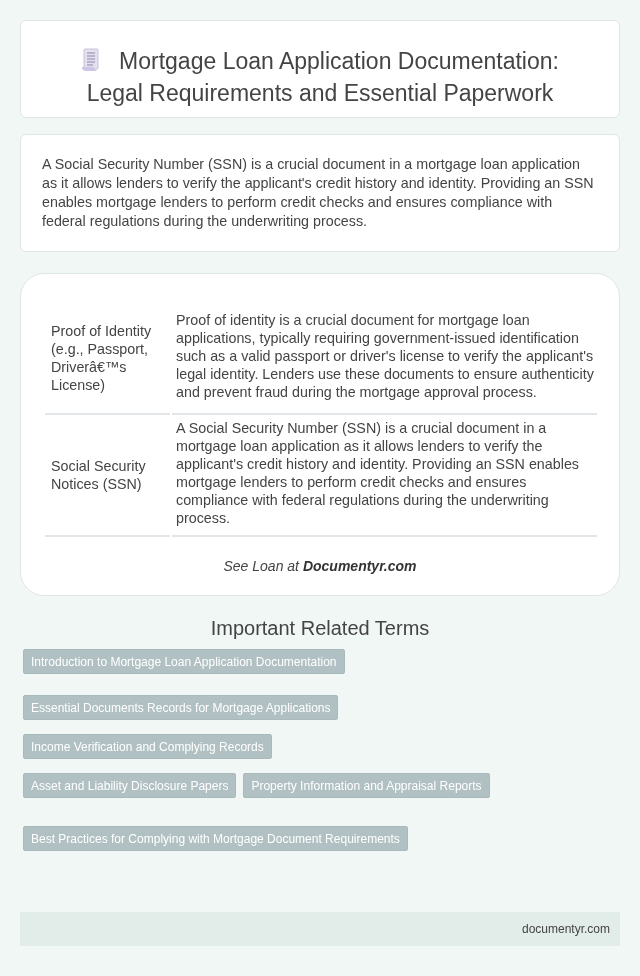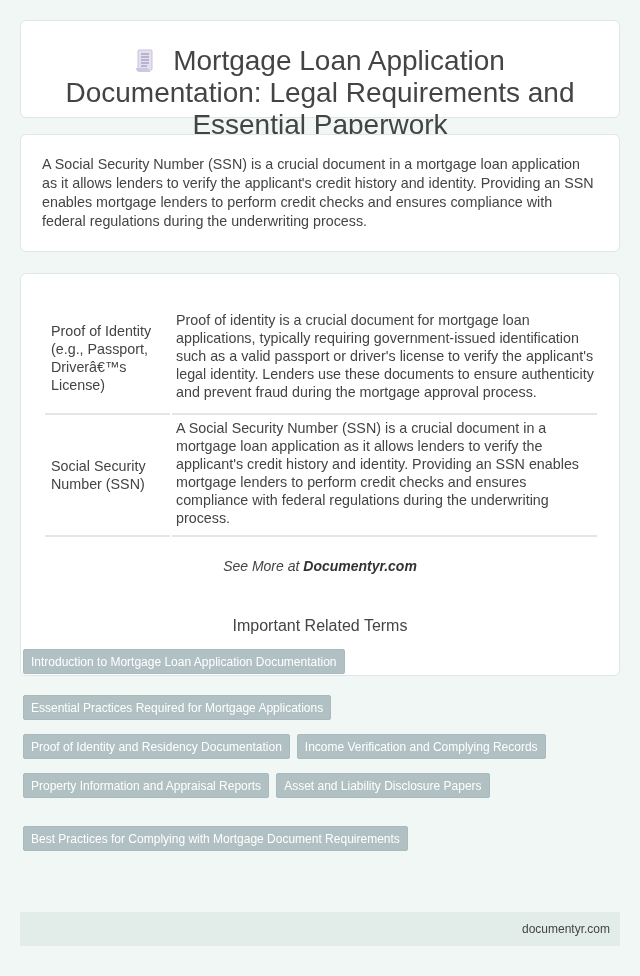--- a/index.html
+++ b/index.html
@@ -15,41 +15,41 @@
     position: absolute;
     left: 20px;
     width: 600px;
     background: #ffffff;
     border: 1px solid #dfe6ea;
     border-radius: 6px;
   }
   .title-card { top: 20px; height: 98px; }
   .title {
     text-align: center;
-    font-size: 28px;
+    font-size: 23px;
     line-height: 32px;
     color: #444;
     padding: 24px 30px 0 30px;
     font-weight: normal;
   }
   .doc-icon {
     display: inline-block;
     width: 20px;
     height: 24px;
     vertical-align: -3px;
     margin-right: 18px;
   }
   .summary-card { top: 134px; height: 118px; }
   .summary {
     font-size: 14.3px;
     line-height: 19px;
     color: #444;
     padding: 20px 20px 0 21px;
   }
-  .table-card { top: 273px; height: 403px; }
+  .table-card { top: 273px; height: 323px; border-radius: 24px; }
   table.info {
     position: absolute;
     left: 22px;
     top: 28px;
     width: 556px;
     border-collapse: separate;
     border-spacing: 2px 0;
   }
   table.info td {
     vertical-align: middle;
@@ -71,21 +71,21 @@
     font-style: italic;
     color: #444;
   }
   .see-more b { font-weight: bold; color: #333; }
   .related-title {
     position: absolute;
     top: 617px;
     left: 0;
     width: 640px;
     text-align: center;
-    font-size: 16px;
+    font-size: 20px;
     color: #444;
   }
   .tags {
     position: absolute;
     left: 23px;
     top: 649px;
     width: 594px;
     display: flex;
     flex-wrap: wrap;
     gap: 7px 7px;
@@ -140,43 +140,42 @@
 </div>
 
 <div class="card table-card">
   <table class="info">
     <tbody>
       <tr class="row1">
         <td class="term">Proof of Identity (e.g., Passport, Driverâ€™s License)</td>
         <td class="desc">Proof of identity is a crucial document for mortgage loan applications, typically requiring government-issued identification such as a valid passport or driver's license to verify the applicant's legal identity. Lenders use these documents to ensure authenticity and prevent fraud during the mortgage approval process.</td>
       </tr>
       <tr class="row2">
-        <td class="term">Social Security Number (SSN)</td>
+        <td class="term">Social Security Notices (SSN)</td>
         <td class="desc">A Social Security Number (SSN) is a crucial document in a mortgage loan application as it allows lenders to verify the applicant's credit history and identity. Providing an SSN enables mortgage lenders to perform credit checks and ensures compliance with federal regulations during the underwriting process.</td>
       </tr>
     </tbody>
   </table>
   <div class="see-more">
-    <span>See More at </span><b>Documentyr.com</b>
+    <span>See Loan at </span><b>Documentyr.com</b>
   </div>
 </div>
 
 <div class="related-title">Important Related Terms</div>
 
 <div class="tags">
   <span class="tag">Introduction to Mortgage Loan Application Documentation</span>
   <span class="tag-break"></span>
   <span class="tag-break"></span>
-  <span class="tag">Essential Practices Required for Mortgage Applications</span>
+  <span class="tag">Essential Documents Records for Mortgage Applications</span>
   <span class="tag-break"></span>
-  <span class="tag">Proof of Identity and Residency Documentation</span>
   <span class="tag">Income Verification and Complying Records</span>
   <span class="tag-break"></span>
+  <span class="tag">Asset and Liability Disclosure Papers</span>
   <span class="tag">Property Information and Appraisal Reports</span>
-  <span class="tag">Asset and Liability Disclosure Papers</span>
   <span class="tag-break"></span>
   <span class="tag-break"></span>
   <span class="tag-break"></span>
   <span class="tag">Best Practices for Complying with Mortgage Document Requirements</span>
 </div>
 
 <div class="footer">
   <span>documentyr.com</span>
 </div>
 

